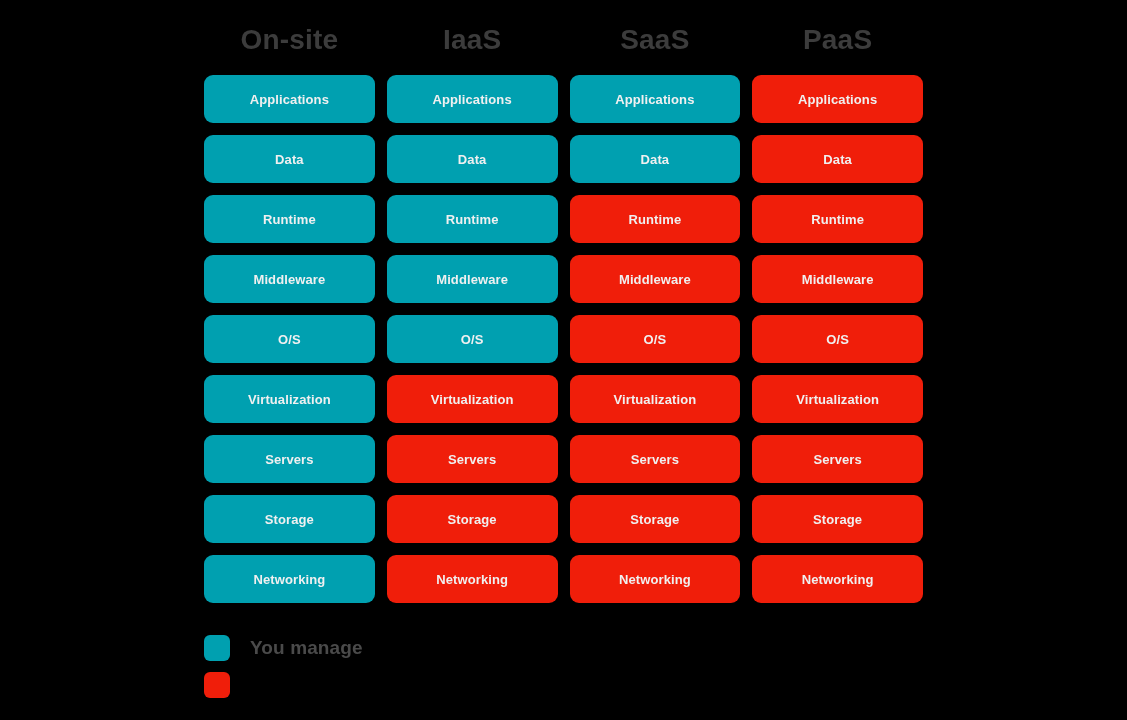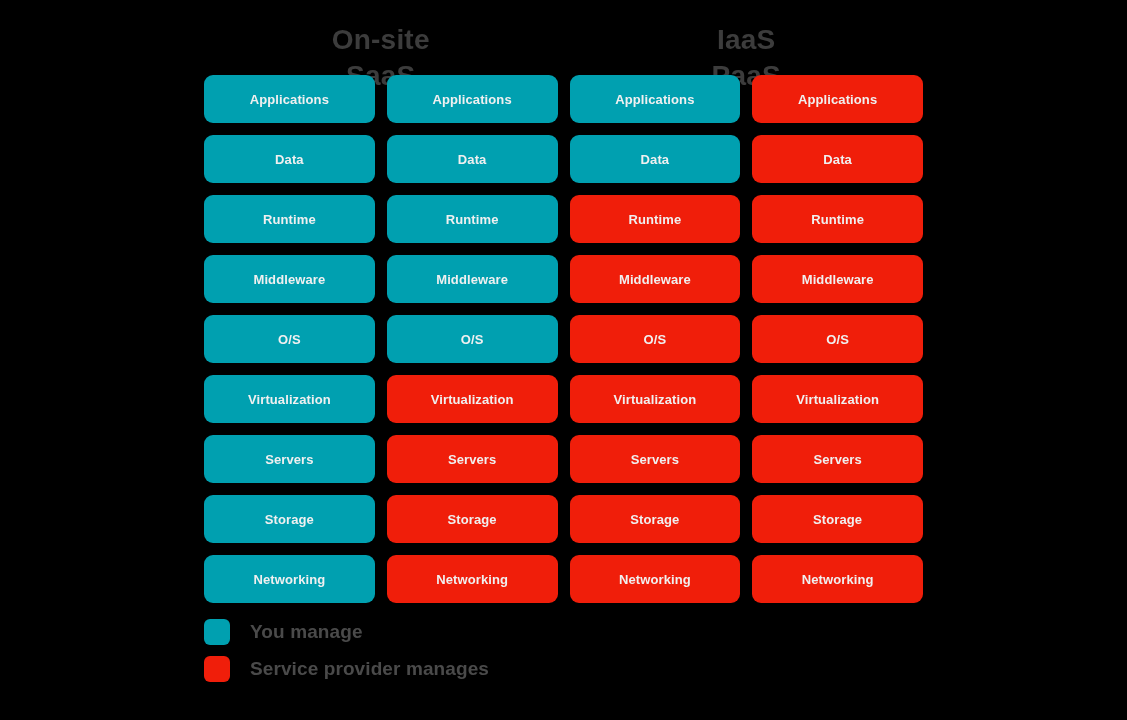--- a/index.html
+++ b/index.html
@@ -23,21 +23,21 @@
     background: #000000;
   }
 
   
   .headers {
     position: absolute;
     left: 204px;
     top: 22px;
     width: 719px;
     display: grid;
-    grid-template-columns: repeat(2, 1fr);
+    grid-template-columns: repeat(4, 1fr);
     column-gap: 12px;
   }
   .col-header {
     text-align: center;
     font-size: 28px;
     font-weight: 600;
     letter-spacing: 0.2px;
     color: #3c3c3c;
     line-height: 36px;
     white-space: nowrap;
@@ -67,21 +67,21 @@
     white-space: nowrap;
     box-sizing: border-box;
   }
   .pill.managed-you      { background: #00A0B0; }
   .pill.managed-provider { background: #F01E0A; }
 
   
   .legend {
     position: absolute;
     left: 204px;
-    top: 616px;
+    top: 632px;
   }
   .legend-row {
     display: flex;
     align-items: center;
     height: 32px;
     margin-bottom: 5px;
   }
   .legend-swatch {
     width: 26px;
     height: 26px;
@@ -150,17 +150,16 @@
       <div class="pill managed-provider">Networking</div>
     </div>
 
   <div class="legend" id="legend">
       <div class="legend-row">
         <span class="legend-swatch managed-you"></span>
         <span class="legend-label">You manage</span>
       </div>
       <div class="legend-row">
         <span class="legend-swatch managed-provider"></span>
-        <span class="legend-label">Service provider manages</span>
       </div>
     </div>
 
 </div>
 
 </body></html>

